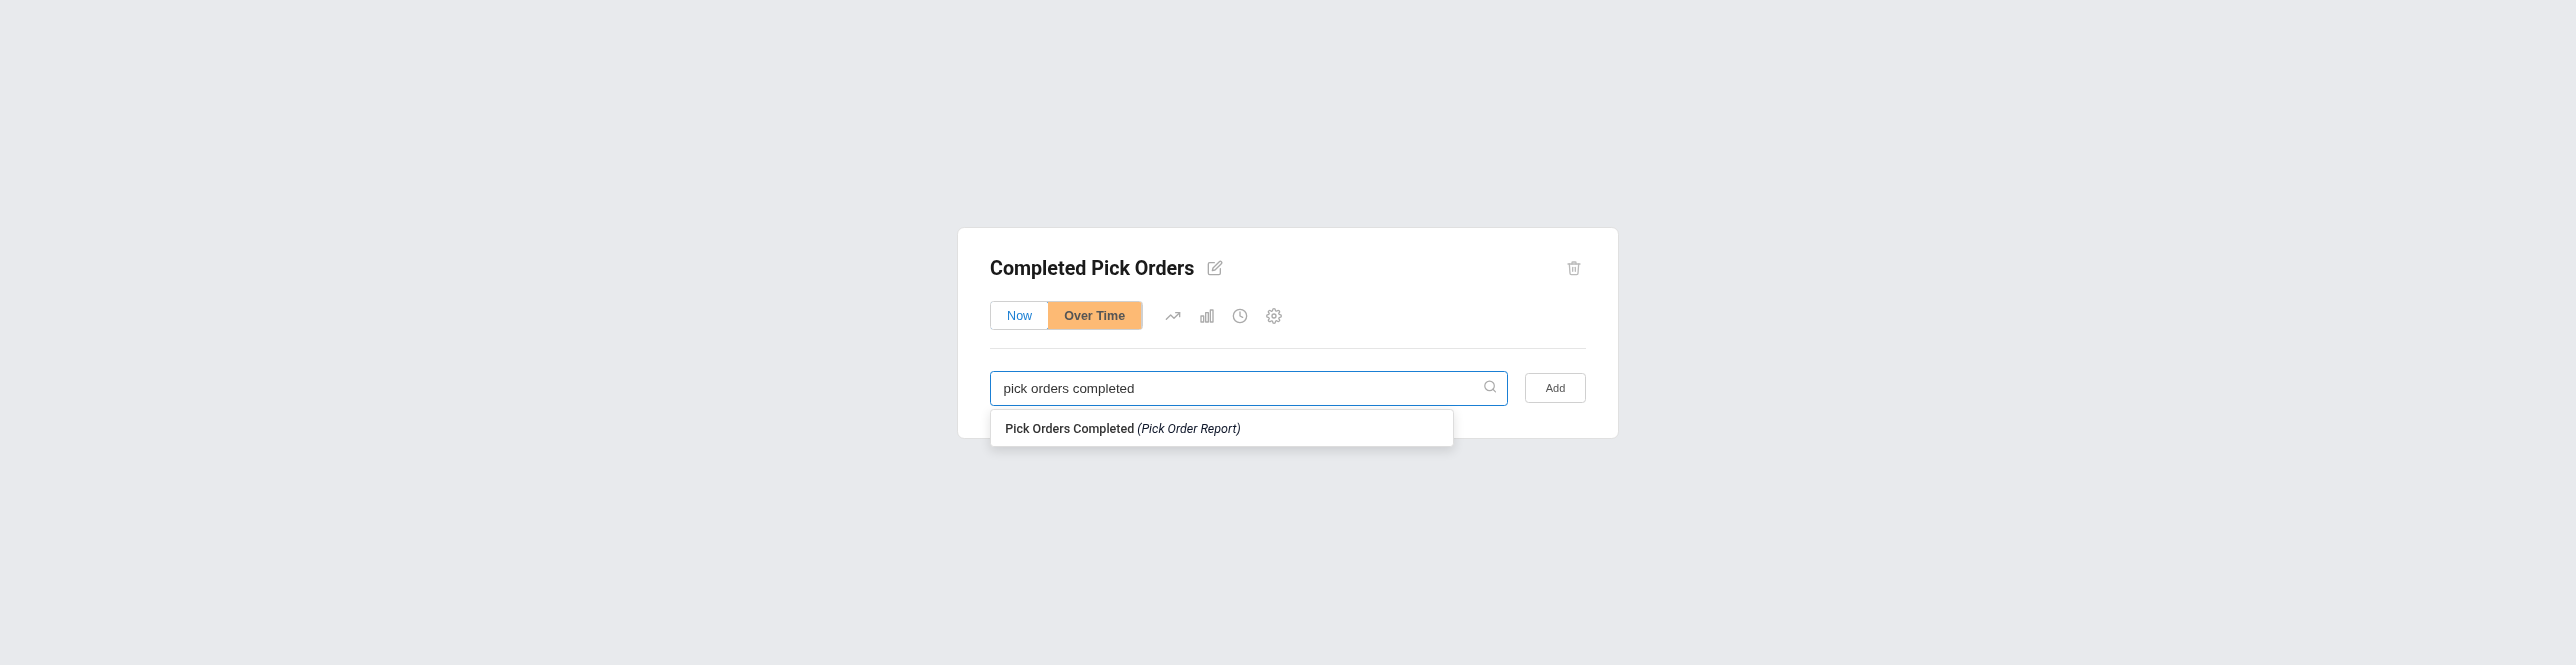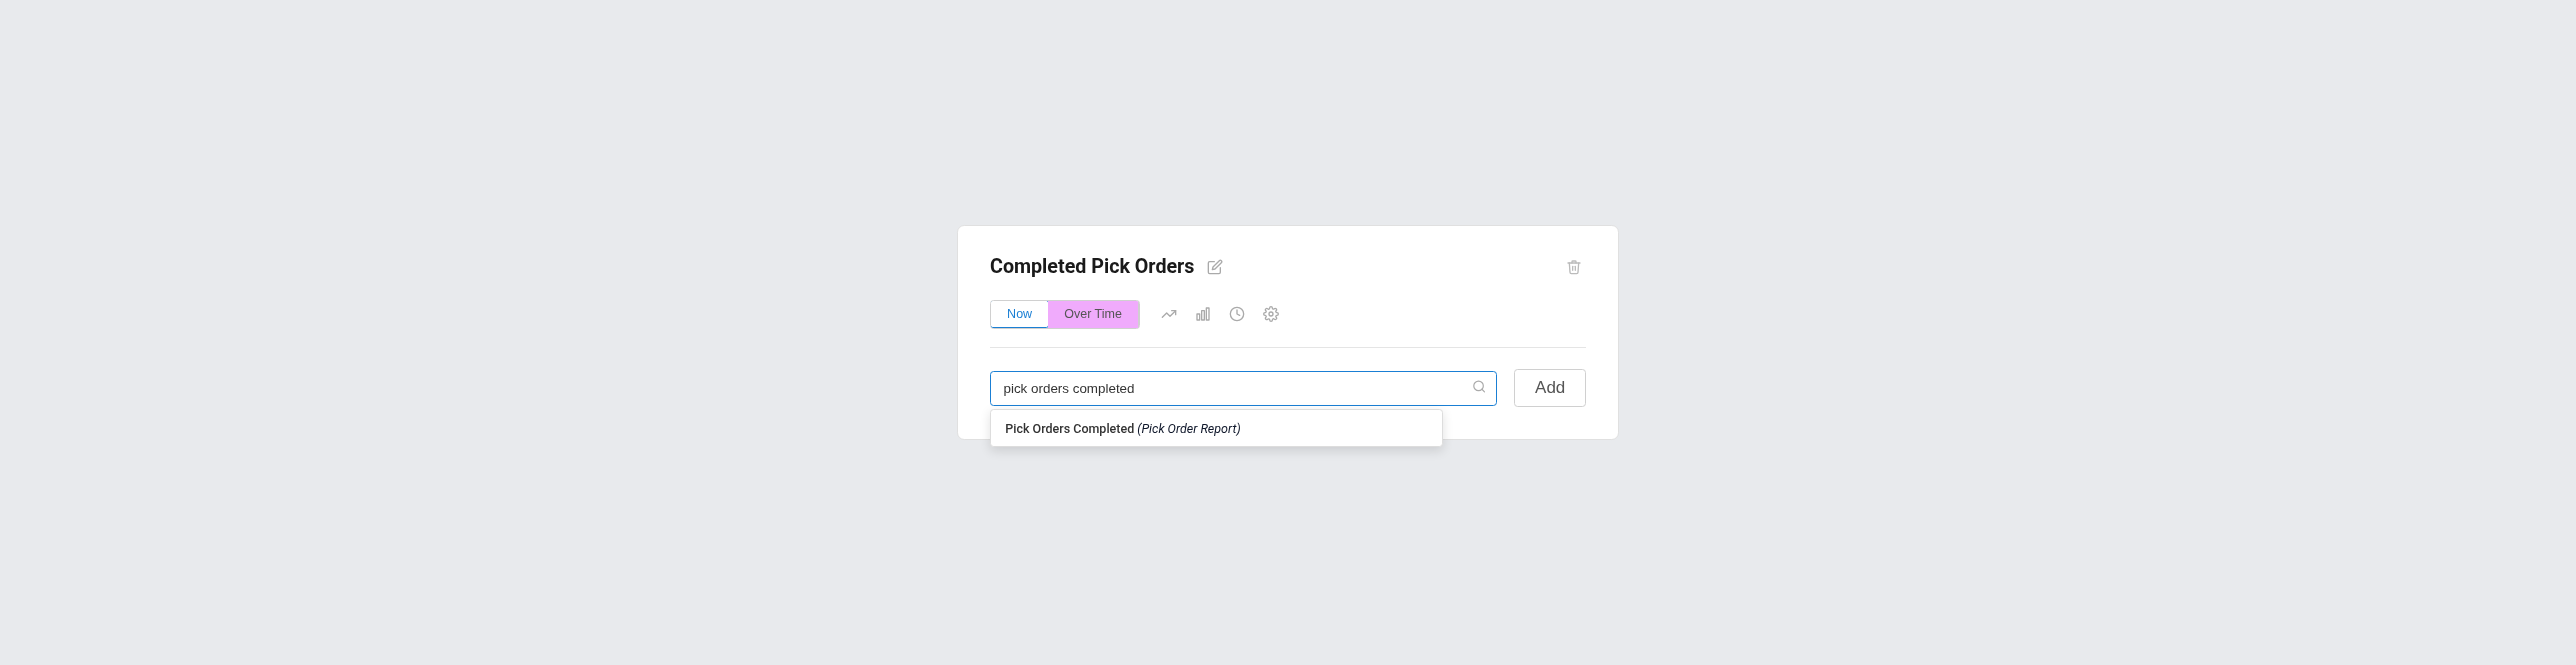--- a/index.html
+++ b/index.html
@@ -89,24 +89,24 @@
       display: flex;
       border: 0.9px solid #d0d0d0;
       border-radius: 3.6px;
       overflow: hidden;
     }
 
     .tab-btn {
       padding: 6.3px 16px;
       font-size: 12.5px;
       border: none;
-      background: #f0abfc;
+      background: #fdba74;
       cursor: pointer;
       color: #555;
-      font-weight: 400;
+      font-weight: 700;
     }
 
     .tab-btn.active {
       background: #fff;
       color: #1a7fd4;
       border: 1.8px solid #1a7fd4;
       font-weight: 500;
       border-radius: 2.7px;
       margin: -0.9px;
     }
@@ -177,21 +177,21 @@
       pointer-events: none;
     }
 
     .search-icon-inside svg {
       width: 14.3px;
       height: 14.3px;
     }
 
     .add-btn {
       padding: 8px 19.7px;
-      font-size: 17px;
+      font-size: 11px;
       background: #fff;
       color: #555;
       border: 0.9px solid #d0d0d0;
       border-radius: 3.6px;
       cursor: pointer;
       font-weight: 400;
       white-space: nowrap;
     }
 
     .dropdown {

